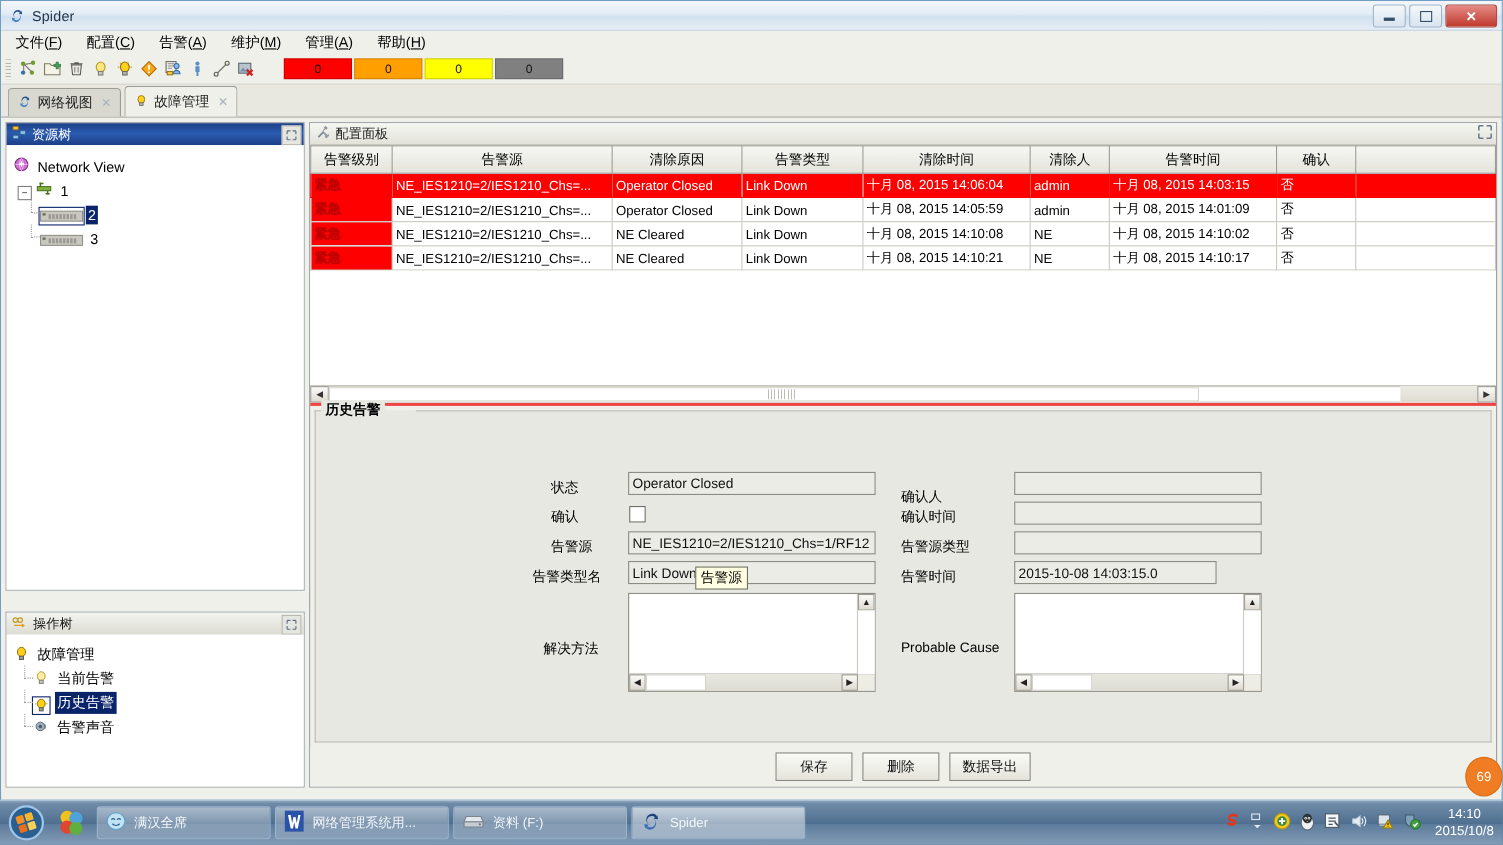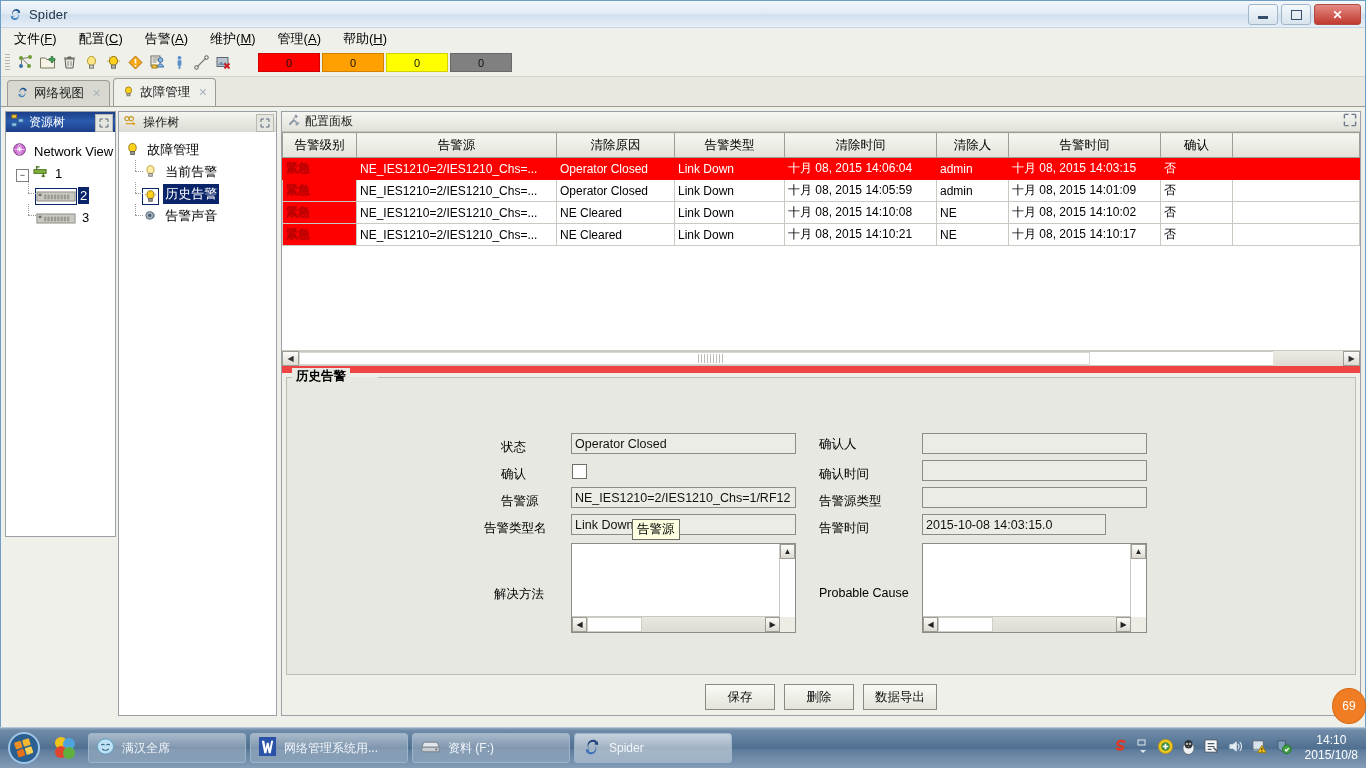--- a/index.html
+++ b/index.html
@@ -52,21 +52,21 @@
   #tabstrip{height:30px;background:#e8e8e1;display:flex;align-items:flex-end;
     padding-left:6px;border-bottom:1px solid #9c9c94;box-sizing:border-box;}
   .tab{height:25px;display:flex;align-items:center;gap:5px;padding:0 8px;
     border:1px solid #9c9c94;border-bottom:none;border-radius:4px 4px 0 0;
     font-size:12.5px;margin-right:3px;background:#d8d8d1;color:#222;}
   .tab.active{background:#f0f0eb;height:27px;}
   .tab .x{color:#a9b4be;font-size:11px;font-weight:bold;margin-left:3px;}
   
   #body{display:flex;height:613px;background:#f0f0eb;padding:4px;box-sizing:border-box;gap:4px;}
   
-  #leftcol{width:272px;display:flex;flex-direction:row;gap:2px;}
+  #leftcol{width:272px;display:flex;flex-direction:column;gap:19px;}
   .panel{border:1px solid #9aa0a6;background:#fff;display:flex;flex-direction:column;}
   .panel-head{height:20px;display:flex;align-items:center;
     background:linear-gradient(180deg,#1c3f87 0%,#2a5bb0 45%,#1c3f87 100%);
     color:#fff;font-size:12px;padding-left:5px;gap:5px;position:relative;}
   .panel-head.grey{background:linear-gradient(180deg,#f4f4f0,#dcdcd4);color:#1b1b1b;}
   .panel-head .hbtns{position:absolute;right:2px;top:2px;display:flex;gap:2px;}
   .panel-head .hbtn{width:16px;height:16px;background:#e6e6e0;border:1px solid #b9b9b1;
     display:flex;align-items:center;justify-content:center;}
   .panel-body{flex:1;background:#fff;overflow:hidden;position:relative;padding:6px 0 0 0;}
   .tree-row{display:flex;align-items:flex-end;height:22px;font-size:13px;color:#000;}
@@ -78,21 +78,21 @@
   .branch{width:14px;height:22px;position:relative;}
   .branch:before{content:"";position:absolute;left:6px;top:0;bottom:11px;border-left:1px dotted #9b9b9b;}
   .branch.last:before{bottom:11px;}
   .branch:after{content:"";position:absolute;left:6px;top:11px;width:8px;border-top:1px dotted #9b9b9b;}
   
   #rightcol{flex:1;border:1px solid #9aa0a6;background:#f0f0eb;display:flex;flex-direction:column;}
   #cfg-head{height:19px;background:linear-gradient(180deg,#f6f6f2,#e2e2da);
     border-bottom:1px solid #c3c3bb;display:flex;align-items:center;gap:5px;padding-left:5px;
     font-size:12px;color:#1b1b1b;position:relative;}
   
-  #tablewrap{height:234px;background:#fff;display:flex;flex-direction:column;border-bottom:7px solid #ef4444;}
+  #tablewrap{height:234px;background:#fff;display:flex;flex-direction:column;border-bottom:3px solid #ef4444;}
   table.grid{border-collapse:collapse;width:100%;table-layout:fixed;font-size:12px;}
   table.grid th{background:linear-gradient(180deg,#f7f7f3,#e3e3db);
     border:1px solid #9d9d95;height:22px;font-weight:400;font-size:12.5px;color:#000;}
   table.grid td{border:1px solid #c9c9c1;height:21px;padding:0 3px;
     white-space:nowrap;overflow:hidden;text-overflow:ellipsis;color:#000;background:#fff;}
   tr.sel td{background:#ff0000;color:#fff;border-color:#ff0000;}
   td.sev{background:#ff0000 !important;color:#c00000 !important;font-weight:bold;
     text-shadow:0 0 1px rgba(120,0,0,.6);}
   .filler{flex:1;background:#fff;}
   
@@ -600,21 +600,21 @@
             </div>
             <div class="hbar" style="right:15px;">
               <div class="sb-btn">◀</div>
               <div class="sb-thumb-h"></div>
               <div class="sb-rest-h"></div>
               <div class="sb-btn">▶</div>
             </div>
             <div class="sb-corner" style="position:absolute;right:0;bottom:0;"></div>
           </div>
 
-          <div class="fld" style="left:533px;top:59px;">确认人</div>
+          <div class="fld" style="left:533px;top:70px;">确认人</div>
           <div class="inp" style="left:636px;top:56px;width:225px;"></div>
 
           <div class="fld" style="left:533px;top:89px;">确认时间</div>
           <div class="inp" style="left:636px;top:83px;width:225px;"></div>
 
           <div class="fld" style="left:533px;top:116px;">告警源类型</div>
           <div class="inp" style="left:636px;top:110px;width:225px;"></div>
 
           <div class="fld" style="left:533px;top:143px;">告警时间</div>
           <div class="inp" style="left:636px;top:137px;width:184px;">2015-10-08 14:03:15.0</div>

